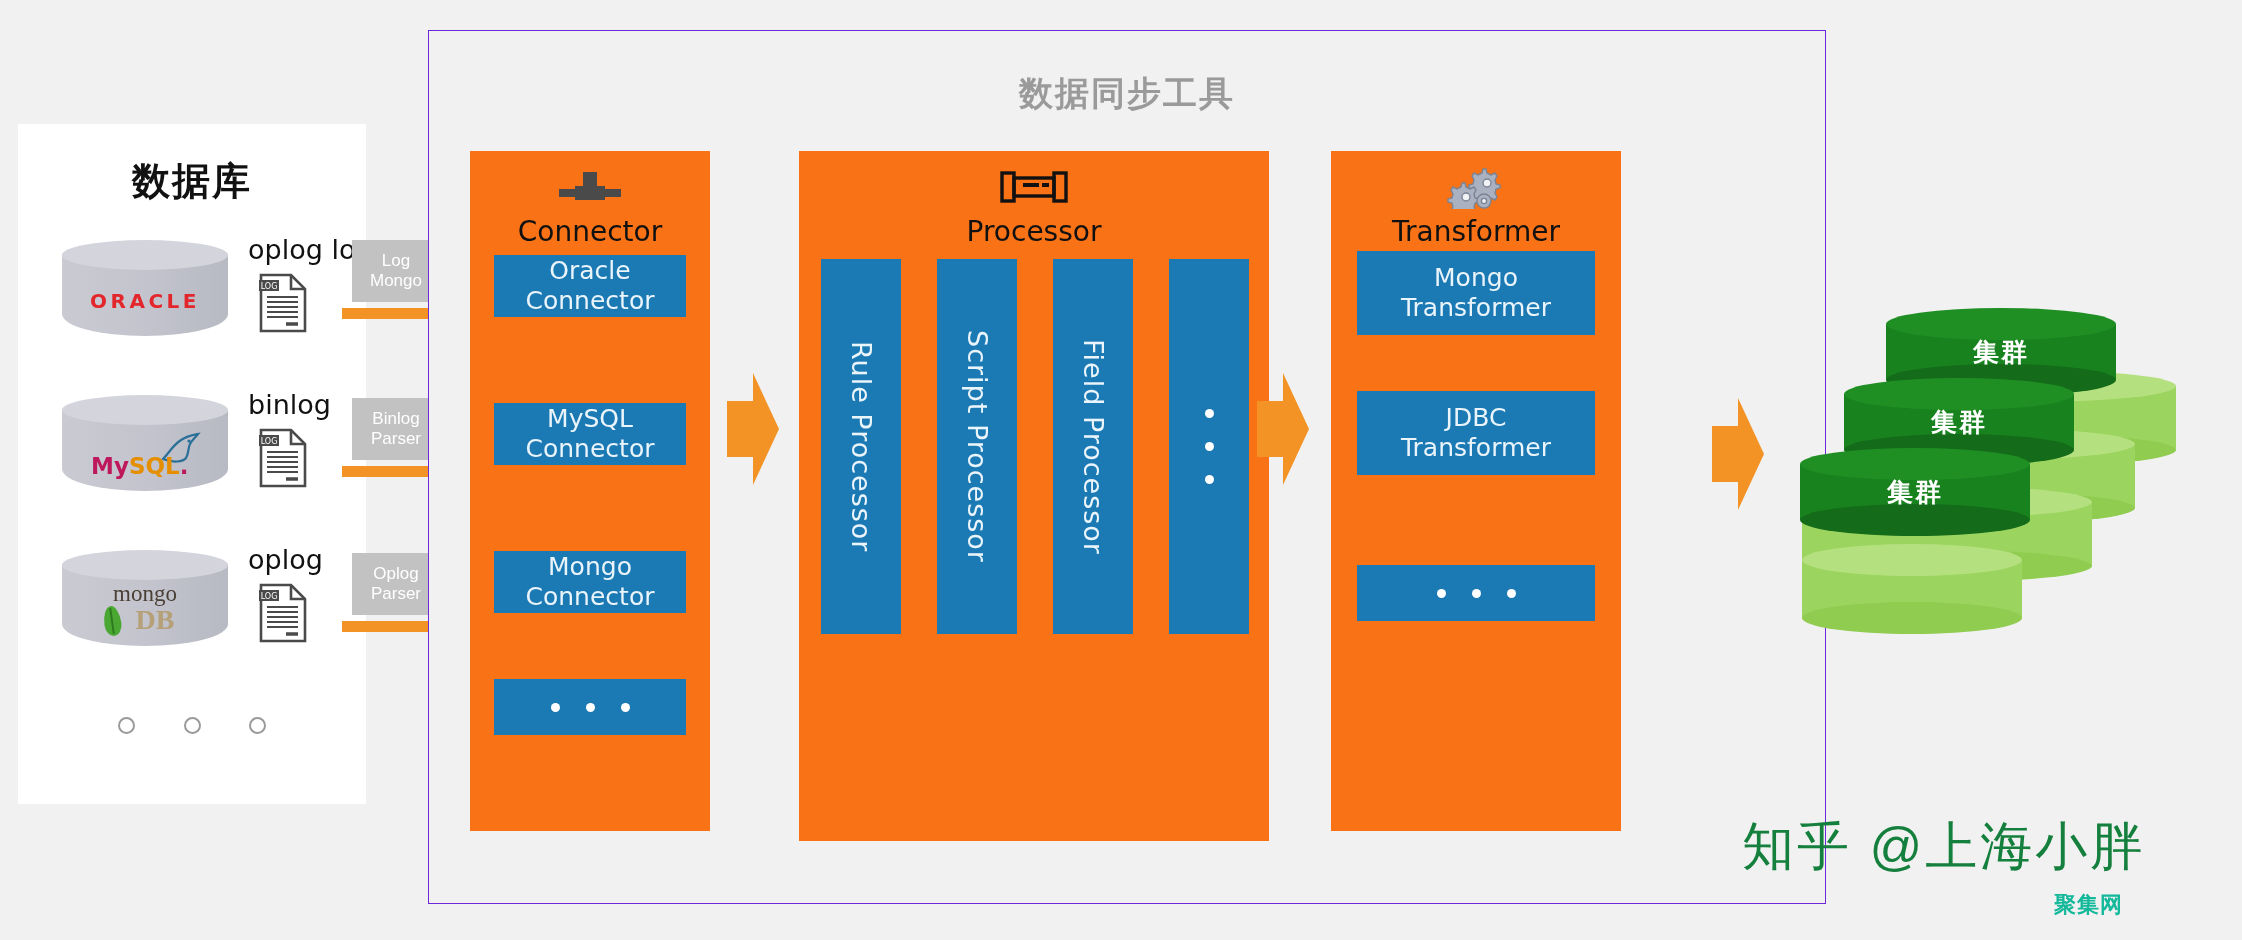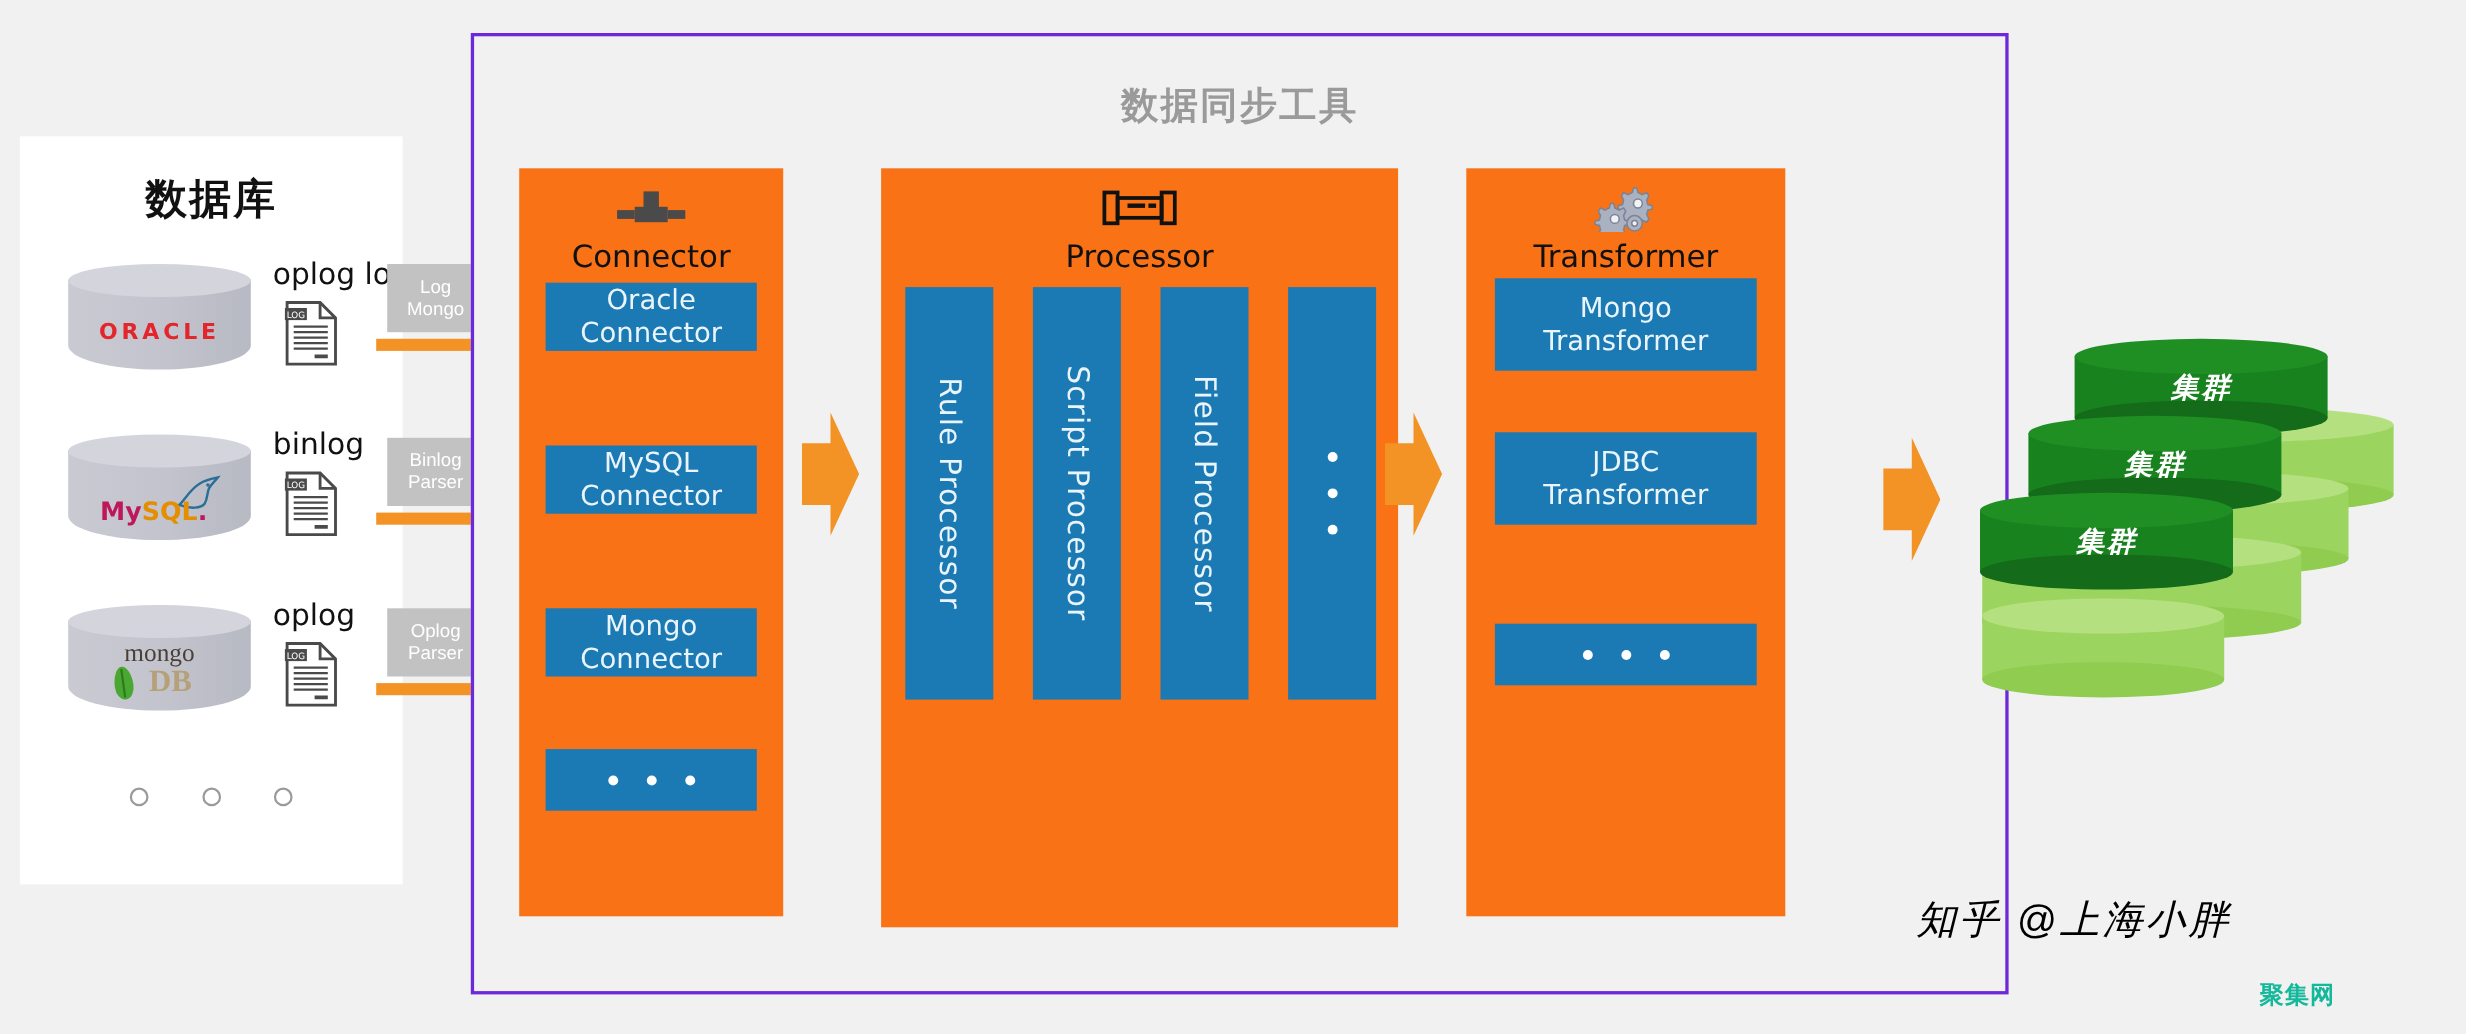--- a/index.html
+++ b/index.html
@@ -70,21 +70,21 @@
     display:flex;align-items:center;justify-content:center;text-align:center;
     color:#ffffff;font-size:17px;line-height:20px;
   }
   .smallarrow{position:absolute;height:11px;width:112px;background:#f39325;}
   .smallarrow:after{content:"";position:absolute;right:-15px;top:-7px;
     border-left:16px solid #f39325;border-top:12px solid transparent;border-bottom:12px solid transparent;}
 
   
   #tool-frame{
     position:absolute;left:428px;top:30px;width:1398px;height:874px;
-    border:3px solid #6d28d9;background:#f1f1f1;box-sizing:border-box;
+    border:1px solid #6d28d9;background:#f1f1f1;box-sizing:border-box;
   }
   #tool-title{
     position:absolute;top:40px;left:0;width:100%;text-align:center;
     font-size:34px;color:#9a9a9a;font-weight:bold;letter-spacing:2px;
   }
   .col{position:absolute;top:120px;background:#f97316;}
   .col-head{position:absolute;top:0;left:0;width:100%;text-align:center;}
   .col-icon{height:52px;display:flex;align-items:center;justify-content:center;margin-top:10px;}
   .col-name{font-size:28px;color:#111;font-family:"DejaVu Sans",sans-serif;margin-top:2px;}
 
@@ -110,25 +110,25 @@
   .bigarrow{position:absolute;width:52px;height:112px;}
 
   
   #cluster{position:absolute;left:1790px;top:300px;width:420px;height:320px;}
   .gcyl{position:absolute;}
   .gcyl .gbody{position:absolute;left:0;top:16px;width:100%;height:calc(100% - 32px);}
   .gcyl .gtop{position:absolute;left:0;top:0;width:100%;height:32px;border-radius:50%/50%;}
   .gcyl .gbot{position:absolute;left:0;bottom:0;width:100%;height:32px;border-radius:50%/50%;}
   .gcyl .glabel{position:absolute;left:0;top:0;width:100%;height:100%;
     display:flex;align-items:center;justify-content:center;
-    color:#ffffff;font-size:26px;font-weight:bold;letter-spacing:2px;font-style:italic;}
-
-  
-  #watermark{position:absolute;left:1742px;top:812px;font-size:36px;color:#000000;
-    letter-spacing:3px;white-space:nowrap;font-style:italic;}
+    color:#ffffff;font-size:26px;font-weight:bold;letter-spacing:2px;}
+
+  
+  #watermark{position:absolute;left:1742px;top:812px;font-size:52px;color:#15803d;
+    letter-spacing:3px;white-space:nowrap;}
   #watermark2{position:absolute;left:2054px;top:890px;font-size:22px;color:#14b89a;
     font-weight:bold;letter-spacing:1px;}
 </style>
 </head>
 <body>
 
 <div class="stage">
 
   <div id="db-panel">
     <div id="db-title">数据库</div>

